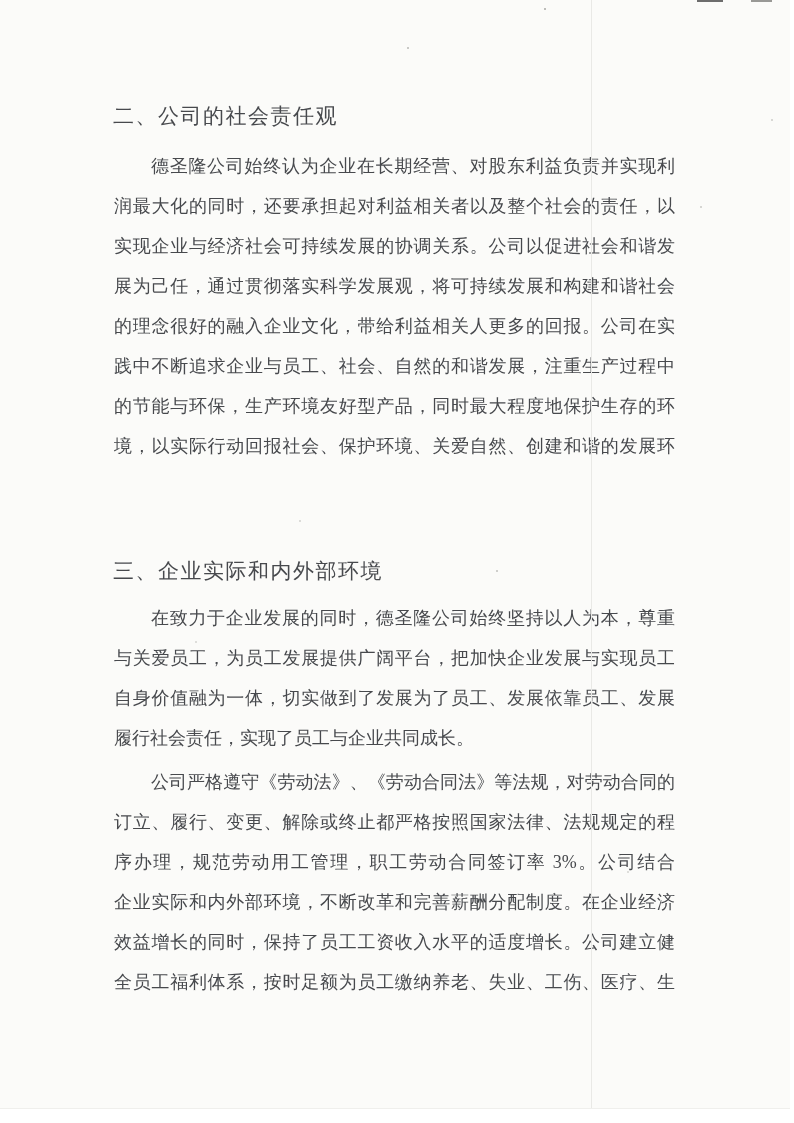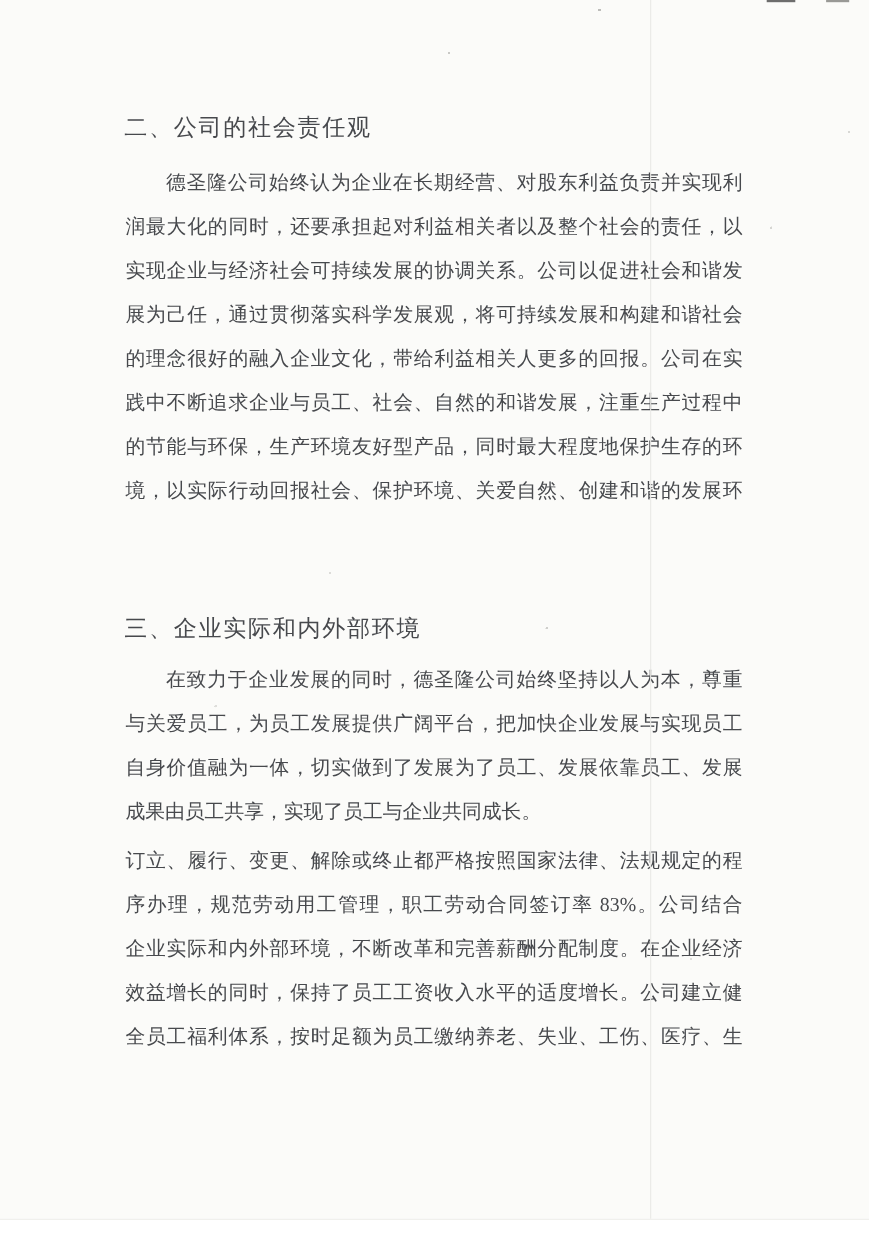--- a/index.html
+++ b/index.html
@@ -110,26 +110,27 @@
     <div class="line j">的节能与环保，生产环境友好型产品，同时最大程度地保护生存的环</div>
     <div class="line j">境，以实际行动回报社会、保护环境、关爱自然、创建和谐的发展环</div>
   </div>
 
   <h2 class="heading" style="top:561px">三、企业实际和内外部环境</h2>
 
   <div class="para" style="top:598px">
     <div class="line j first">在致力于企业发展的同时，德圣隆公司始终坚持以人为本，尊重</div>
     <div class="line j">与关爱员工，为员工发展提供广阔平台，把加快企业发展与实现员工</div>
     <div class="line j">自身价值融为一体，切实做到了发展为了员工、发展依靠员工、发展</div>
-    <div class="line">成果由员工共享，实现了员工与企业共同成长。</div>
+    <div class="line">履行社会责任，实现了员工与企业共同成长。</div>
   </div>
 
   <div class="para" style="top:762px">
+    <div class="line j first">公司严格遵守《劳动法》、《劳动合同法》等法规，对劳动合同的</div>
     <div class="line j">订立、履行、变更、解除或终止都严格按照国家法律、法规规定的程</div>
-    <div class="line j">序办理，规范劳动用工管理，职工劳动合同签订率 83%。公司结合</div>
+    <div class="line j">序办理，规范劳动用工管理，职工劳动合同签订率 3%。公司结合</div>
     <div class="line j">企业实际和内外部环境，不断改革和完善薪酬分配制度。在企业经济</div>
     <div class="line j">效益增长的同时，保持了员工工资收入水平的适度增长。公司建立健</div>
     <div class="line j">全员工福利体系，按时足额为员工缴纳养老、失业、工伤、医疗、生</div>
   </div>
 
   <div class="scan-vline"></div>
   <div class="edge-mark-1"></div>
   <div class="edge-mark-2"></div>
   <div class="bottom-strip"></div>
 

